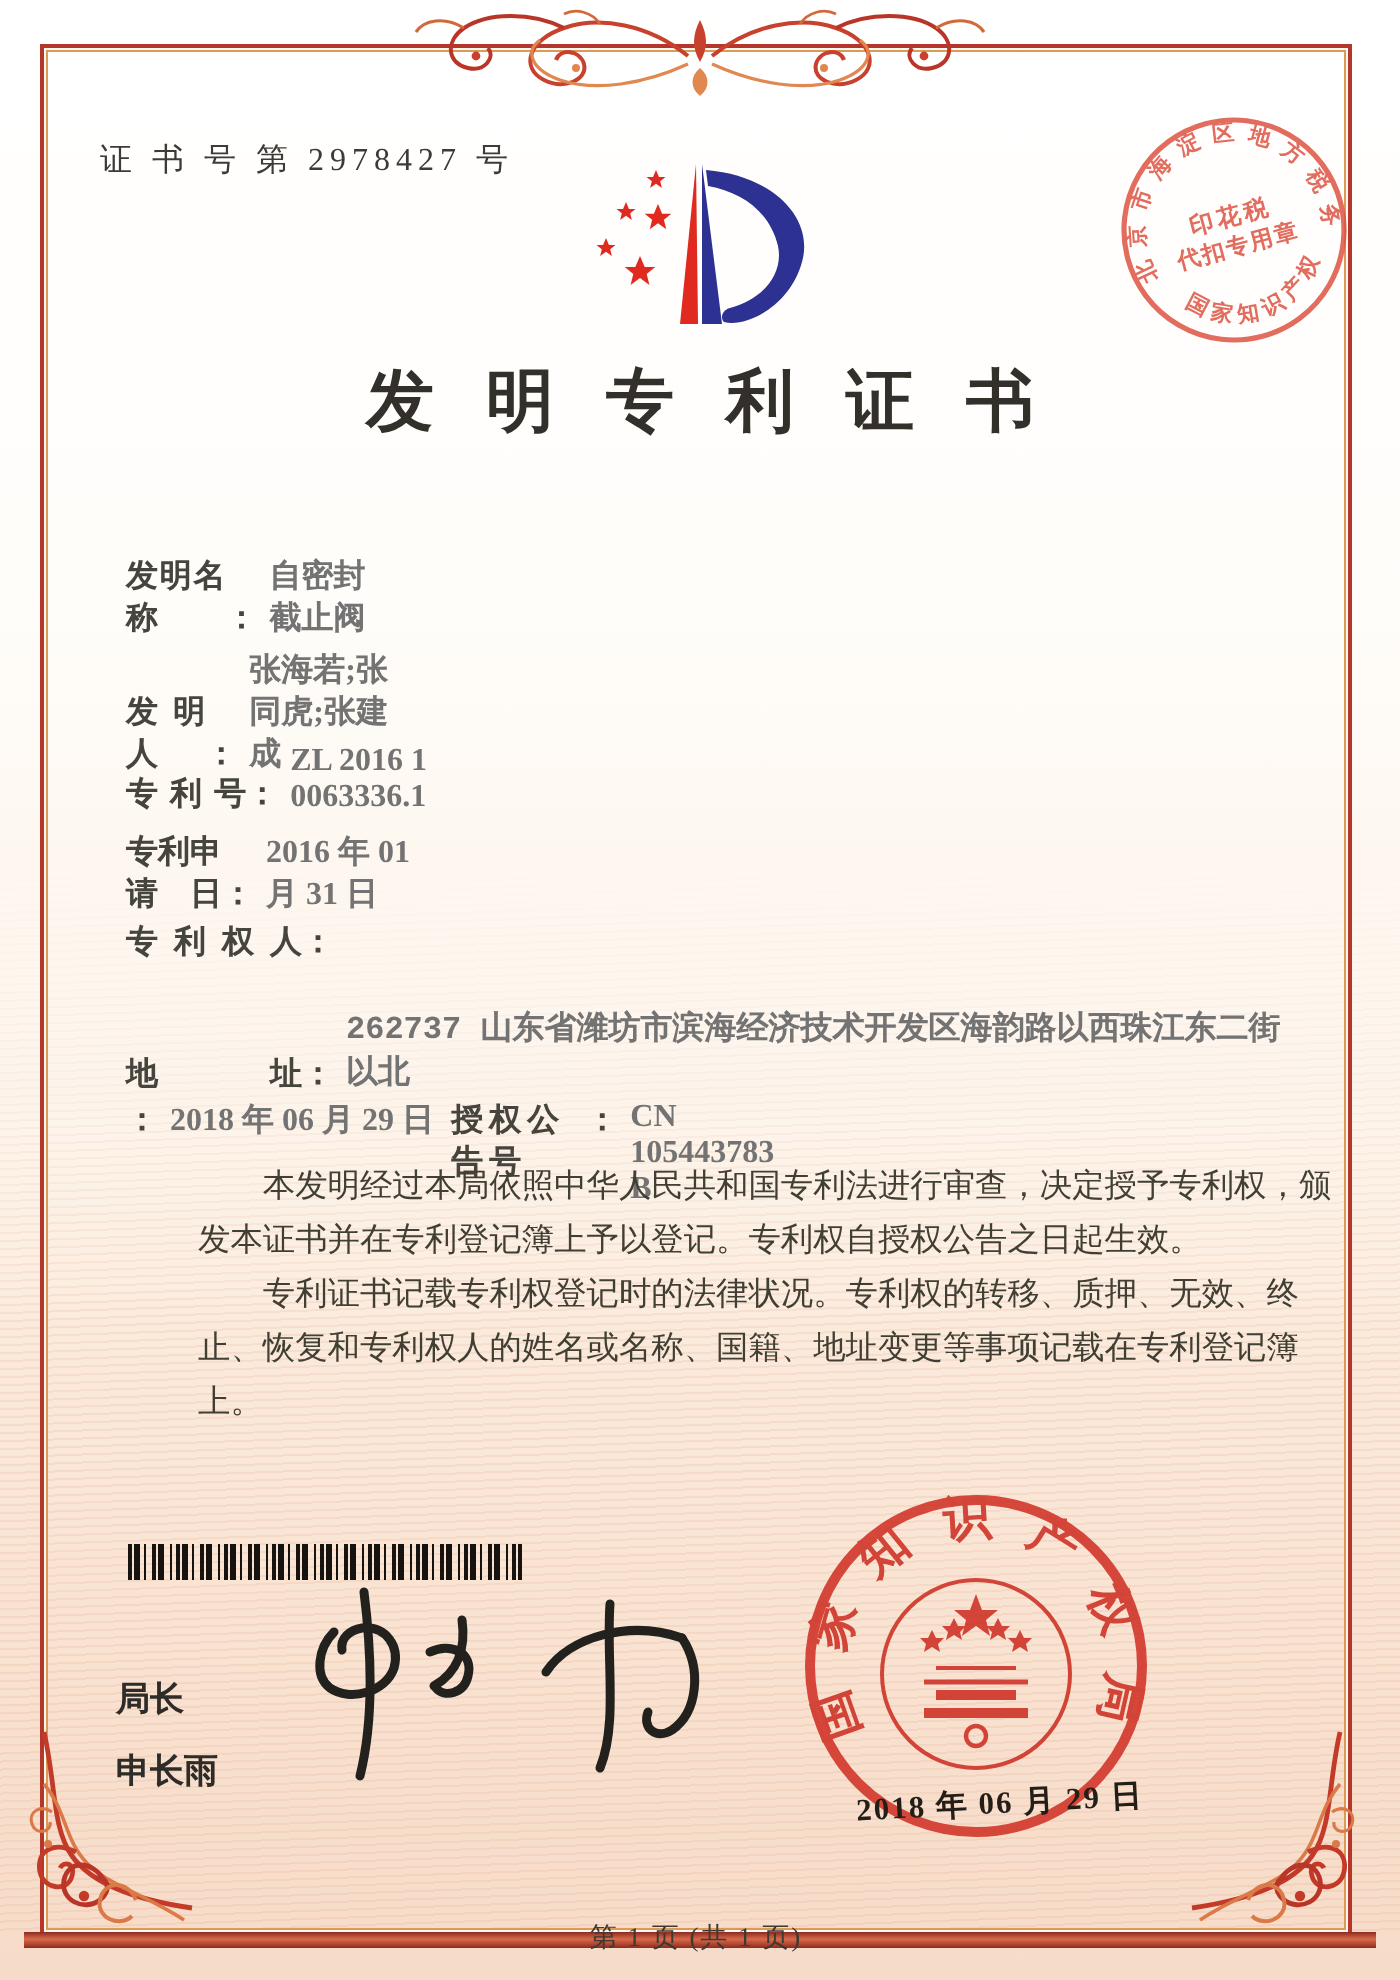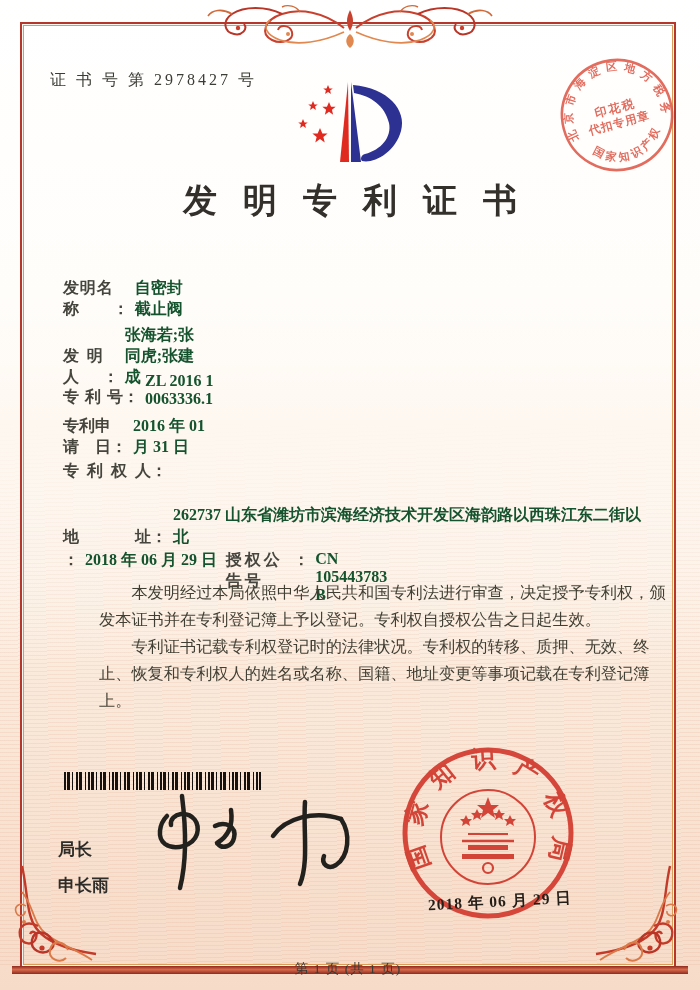--- a/index.html
+++ b/index.html
@@ -29,22 +29,22 @@
     position:absolute;left:50px;top:70px;font-size:16px;color:#3c3c36;letter-spacing:3px;
   }
   .title{
     position:absolute;left:0;top:178px;width:700px;text-align:center;
     font-size:34px;font-weight:bold;color:#33302c;letter-spacing:26px;margin-left:13px;
   }
   .field-area{position:absolute;left:0;top:0;}
   .frow{position:absolute;left:63px;display:flex;align-items:flex-end;font-size:16px;color:#45453d;}
   .flabel{display:inline-block;width:88px;text-align:justify;text-align-last:justify;font-weight:bold;}
   .fcolon{font-weight:bold;margin-right:6px;}
-  .fvalue{font-weight:bold;color:#14532d;}
-  .addr-val{width:478px;line-height:22px;}
+  .fvalue{font-weight:bold;color:#737373;}
+  .addr-val{width:478px;line-height:22px;font-family:Liberation Mono, monospace;}
   .frow2{position:absolute;left:63px;display:flex;font-size:16px;color:#45453d;}
   .g2label{letter-spacing:3px;font-weight:bold;}
   .paras{
     position:absolute;left:63px;top:580px;width:580px;
     font-size:16.2px;line-height:27px;color:#413f33;margin-left:36px;
   }
   .paras p{margin:0;text-indent:2em;}
   .barcode{
     position:absolute;left:64px;top:772px;width:197px;height:18px;
     background-image:linear-gradient(90deg,#15120f 0 2px,transparent 2px 3px,#15120f 3px 6px,transparent 6px 8px,#15120f 8px 9px,transparent 9px 12px,#15120f 12px 14px,transparent 14px 15px,#15120f 15px 18px,transparent 18px 21px,#15120f 21px 22px,transparent 22px 24px);

